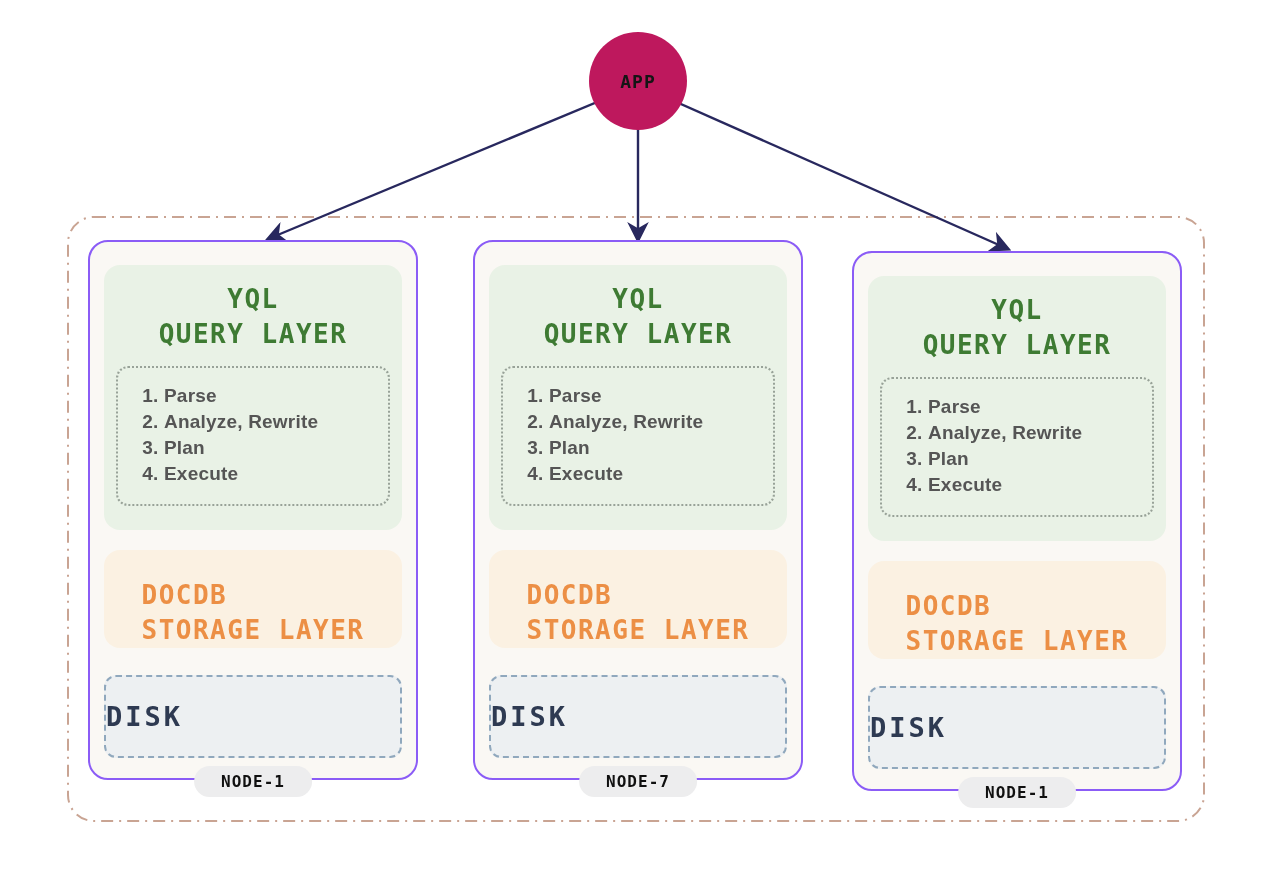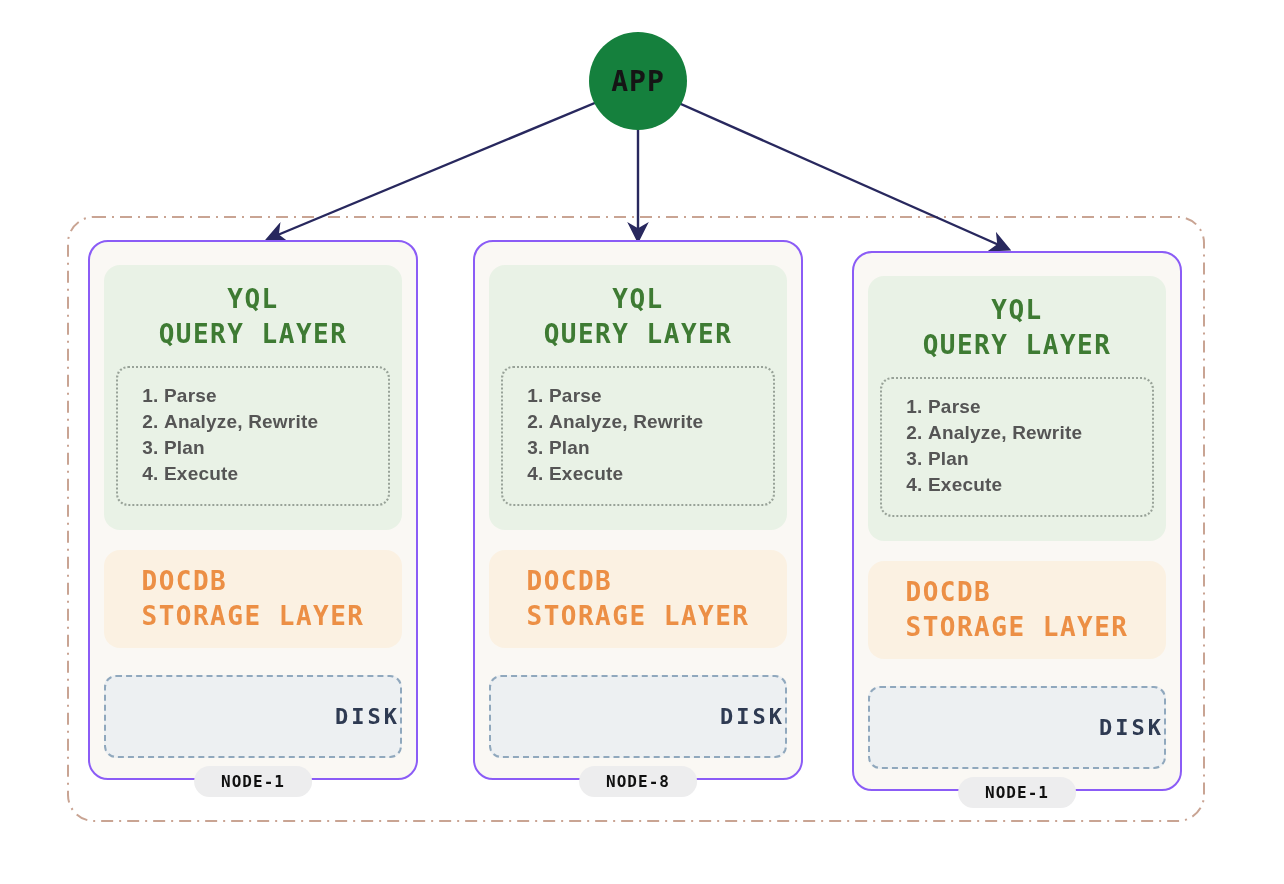--- a/index.html
+++ b/index.html
@@ -23,28 +23,28 @@
     width: 1284px; height: 884px;
     z-index: 0;
     pointer-events: none;
   }
   
   .app-circle {
     position: absolute;
     left: 589px; top: 32px;
     width: 98px; height: 98px;
     border-radius: 50%;
-    background: #15803d;
+    background: #be185d;
     display: flex;
     align-items: center;
     justify-content: center;
     z-index: 2;
     font-family: "DejaVu Sans Mono", monospace;
     font-weight: bold;
-    font-size: 28px;
+    font-size: 18px;
     letter-spacing: 1px;
     color: #151515;
   }
   
   .node-card {
     position: absolute;
     width: 330px;
     height: 540px;
     box-sizing: border-box;
     background: #faf8f4;
@@ -97,35 +97,35 @@
   }
   .storage-layer {
     margin-top: 20px;
     height: 98px;
     box-sizing: border-box;
     background: #fbf1e2;
     border-radius: 16px;
     display: flex;
     flex-direction: column;
     align-items: center;
-    justify-content: center;
+    justify-content: flex-end;
   }
   .disk-box {
     margin-top: 27px;
     height: 83px;
     box-sizing: border-box;
     background: #edf0f2;
     border: 2px dashed #90a8bd;
     border-radius: 12px;
     display: flex;
     align-items: center;
-    justify-content: flex-end;
-    font-family: "DejaVu Sans Mono", monospace;
-    font-weight: bold;
-    font-size: 22px;
+    justify-content: flex-start;
+    font-family: "DejaVu Sans Mono", monospace;
+    font-weight: bold;
+    font-size: 27px;
     letter-spacing: 3px;
     color: #2e3a52;
   }
   .node-pill {
     position: absolute;
     left: 50%;
     bottom: -19px;
     transform: translateX(-50%);
     height: 31px;
     line-height: 31px;
@@ -208,21 +208,21 @@
     </div>
     <div class="storage-layer">
       <div class="layer-title storage-title">
         <div>DOCDB</div>
         <div>STORAGE LAYER</div>
       </div>
     </div>
     <div class="disk-box">
       <span>DISK</span>
     </div>
-    <div class="node-pill">NODE-8</div>
+    <div class="node-pill">NODE-7</div>
   </div>
 
   <div class="node-card n3">
     <div class="query-layer">
       <div class="layer-title query-title">
         <div>YQL</div>
         <div>QUERY LAYER</div>
       </div>
       <div class="steps-box">
         <ol>

